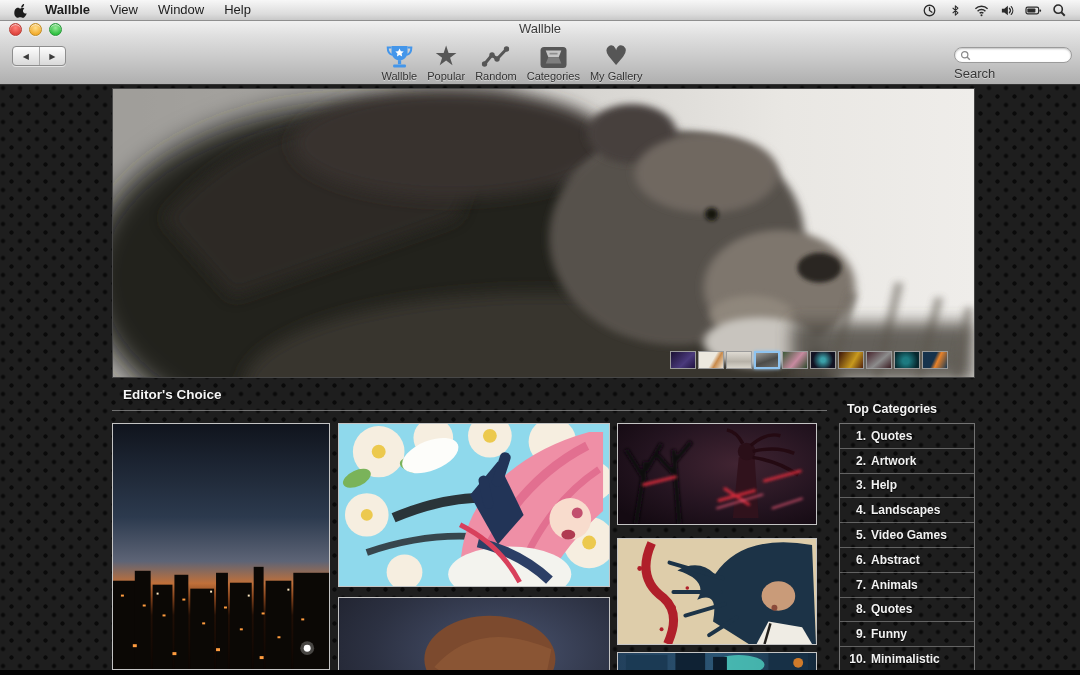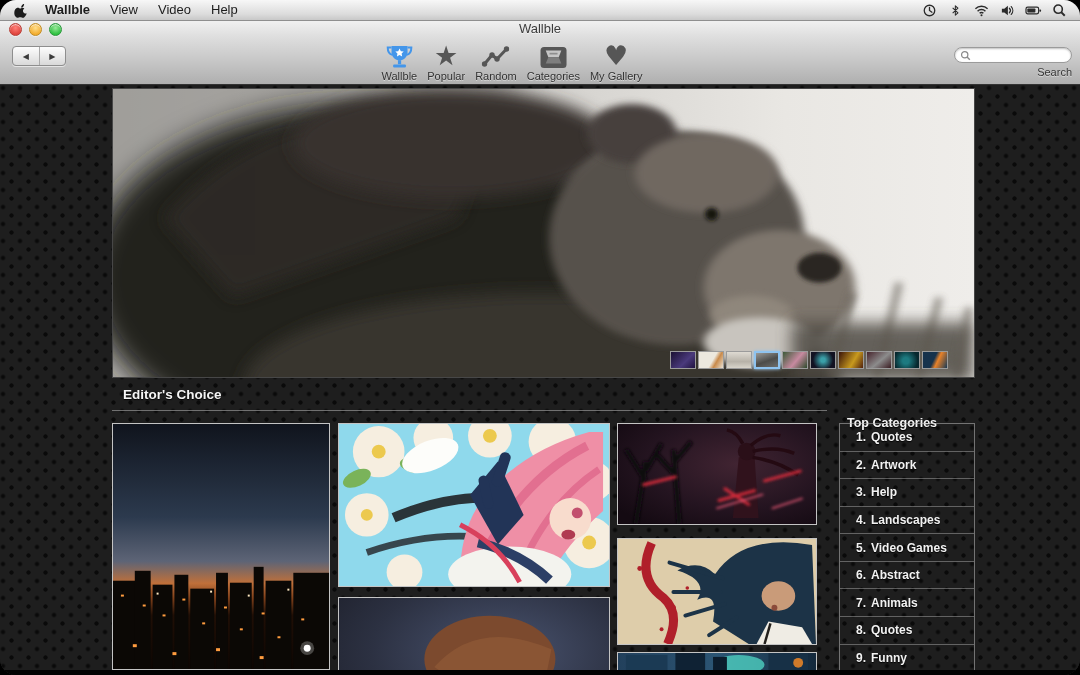--- a/index.html
+++ b/index.html
@@ -1,17 +1,17 @@
 <!DOCTYPE html>
 <html><head>
 <meta charset="utf-8">
 <style>
   html,body{margin:0;padding:0;background:#000;}
   .screen{position:relative;width:1080px;height:675px;overflow:hidden;
-    font-family:"Liberation Sans",sans-serif;background:#1f1f1f;border-radius:16px;-webkit-font-smoothing:antialiased;}
+    font-family:"Liberation Sans",sans-serif;background:#1f1f1f;-webkit-font-smoothing:antialiased;}
 
   
   .menubar{position:absolute;left:0;top:0;width:1080px;height:20px;
     background:linear-gradient(#f7f7f7,#dcdcdc 70%,#c8c8c8);
     border-bottom:1px solid #8f8f8f;display:flex;align-items:center;
     font-size:13px;color:#1c1c1c;z-index:30;}
   .menubar-left{display:flex;align-items:center;gap:0;padding-left:14px;}
   .apple{width:15px;height:15px;margin-right:16px;display:flex;align-items:center;}
   .menu-item{padding:0 10px;line-height:20px;cursor:default;}
   .menu-item.app{font-weight:bold;padding-left:0;}
@@ -42,21 +42,21 @@
     display:flex;align-items:flex-end;gap:10px;}
   .tool-item{display:flex;flex-direction:column;align-items:center;gap:1px;cursor:default;}
   .tool-icon{height:30px;display:flex;align-items:flex-end;justify-content:center;}
   .tool-label{font-size:11px;color:#323232;text-shadow:0 1px 0 rgba(255,255,255,.45);line-height:12px;}
   .glyph-icon{font-size:27px;line-height:27px;color:#565656;font-family:"DejaVu Sans",sans-serif;}
 
   .searchwrap{position:absolute;right:8px;top:9px;width:118px;}
   .searchfield{width:118px;height:16px;box-sizing:border-box;border:1px solid #9b9b9b;border-radius:9px;
     background:#fff;box-shadow:inset 0 1px 2px rgba(0,0,0,.25);display:flex;align-items:center;padding:0 5px;}
   .searchfield input{border:none;outline:none;background:transparent;width:90px;font-size:11px;padding:0;margin-left:3px;}
-  .search-label{margin-top:3px;text-align:right;font-size:11px;color:#383838;text-shadow:0 1px 0 rgba(255,255,255,.45);}
+  .search-label{margin-top:3px;text-align:left;font-size:13px;color:#383838;text-shadow:0 1px 0 rgba(255,255,255,.45);}
 
   
   .content{position:absolute;left:0;top:84px;width:1080px;height:591px;overflow:hidden;
     background-color:#1e1e1e;
     background-image:radial-gradient(circle,#0a0a0a 1.8px,rgba(0,0,0,0) 2.5px),
                      radial-gradient(circle,#0a0a0a 1.8px,rgba(0,0,0,0) 2.5px);
     background-size:17px 17px,17px 17px;background-position:3px 4px,11.5px 12.5px;}
 
   .hero{position:absolute;left:112px;top:4px;width:863px;height:290px;
     border:1px solid #474747;box-sizing:border-box;}
@@ -72,21 +72,21 @@
   .tile{position:absolute;border:1px solid #c4c4c4;box-sizing:border-box;cursor:pointer;}
   .tile svg{display:block;width:100%;height:100%;}
   .tile.c1{left:112px;top:339px;width:218px;height:247px;}
   .tile.c2a{left:338px;top:339px;width:272px;height:164px;}
   .tile.c2b{left:338px;top:513px;width:272px;height:157px;}
   .tile.c3a{left:617px;top:339px;width:200px;height:102px;}
   .tile.c3b{left:617px;top:454px;width:200px;height:107px;}
   .tile.c3c{left:617px;top:568px;width:200px;height:102px;}
 
   .side-heading{position:absolute;left:847px;top:318px;font-size:12.5px;font-weight:bold;
-    color:#f5f5f5;text-shadow:0 1px 1px #000;margin-top:14px;}
+    color:#f5f5f5;text-shadow:0 1px 1px #000;}
   .catlist{position:absolute;left:839px;top:339px;width:136px;height:249px;
     display:flex;flex-direction:column;border:1px solid rgba(185,185,185,.55);box-sizing:border-box;}
   .cat-row{flex:1;display:flex;align-items:center;font-size:12px;font-weight:bold;color:#f2f2f2;
     text-shadow:0 1px 1px #000;cursor:pointer;}
   .cat-row + .cat-row{border-top:1px solid rgba(185,185,185,.45);}
   .cat-rank{width:26px;text-align:right;margin-right:5px;}
   .bottom-strip{position:absolute;left:0;top:586px;width:1080px;height:5px;background:#020202;}
 </style>
 </head>
 <body>
@@ -95,21 +95,21 @@
 
   <div class="menubar">
     <div class="menubar-left">
       <span class="apple">
         <svg viewBox="0 0 16 16" width="15" height="15">
             <path fill="#1c1c1c" d="M10.8 1.1c.1.9-.3 1.8-.8 2.5-.6.7-1.5 1.2-2.4 1.1-.1-.9.4-1.8.9-2.4.6-.7 1.6-1.2 2.3-1.2zM13.6 11.2c-.4.9-.6 1.3-1.1 2.1-.7 1.1-1.7 2.5-3 2.5-1.1 0-1.4-.7-2.9-.7s-1.8.7-2.9.7c-1.2 0-2.2-1.3-2.9-2.4C-.3 10.5.5 6.6 2.5 5.5c1-.6 2.3-.6 3.2 0 .7.4 1.3.4 2 0 1-.6 2.4-.5 3.3.3-.9.6-1.5 1.6-1.4 2.8.1 1.4.8 2.2 2 2.6z"></path>
           </svg>
       </span>
       <span class="menu-item app">Wallble</span>
       <span class="menu-item">View</span>
-      <span class="menu-item">Video</span>
+      <span class="menu-item">Window</span>
       <span class="menu-item">Help</span>
     </div>
     <div class="menubar-right">
       <span class="statusicon">
         <svg viewBox="0 0 16 16" width="15" height="15" fill="none" stroke="#2b2b2b" stroke-width="1.4">
             <circle cx="8" cy="8" r="5.6"></circle>
             <path d="M8 4.6V8l2.6 1.8" stroke-linecap="round"></path>
           </svg>
       </span>
       <span class="statusicon">
@@ -515,17 +515,21 @@
           <span>Animals</span>
         </div>
       <div class="cat-row">
           <span class="cat-rank">8.</span>
           <span>Quotes</span>
         </div>
       <div class="cat-row">
           <span class="cat-rank">9.</span>
           <span>Funny</span>
         </div>
+      <div class="cat-row">
+          <span class="cat-rank">10.</span>
+          <span>Minimalistic</span>
+        </div>
     </div>
 
     <div class="bottom-strip"></div>
   </div>
 </div>
 
 </body></html>

